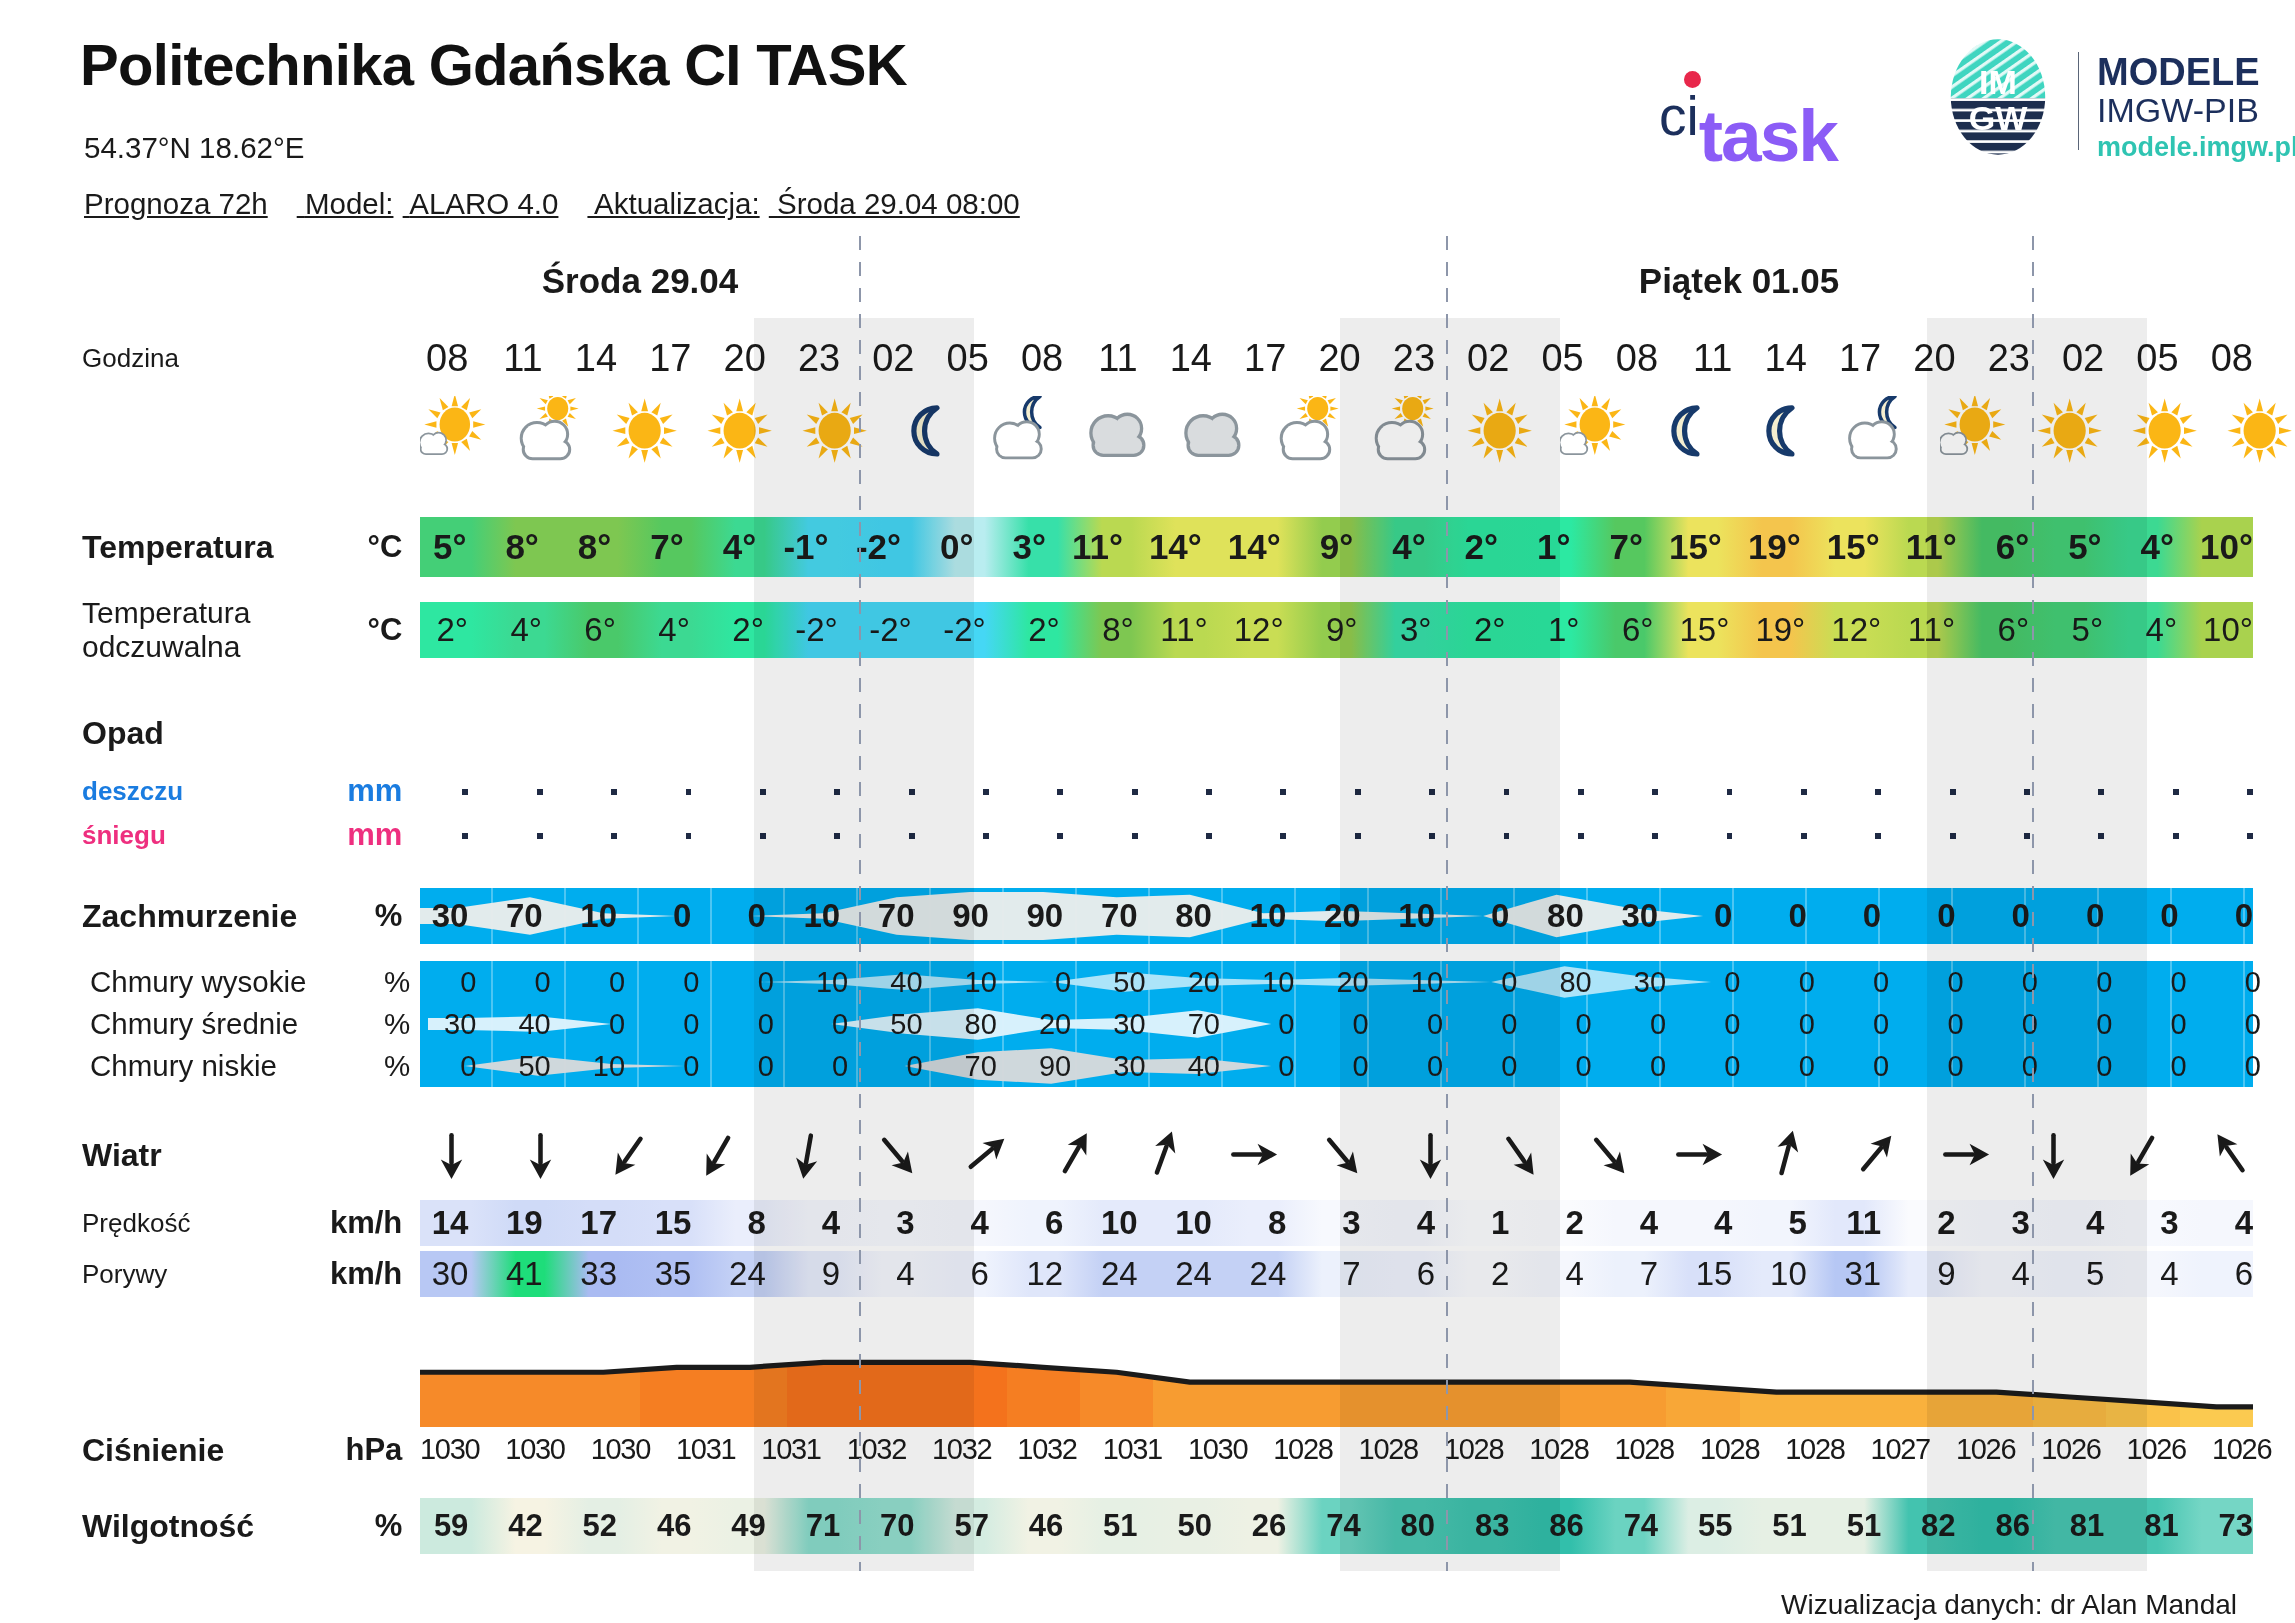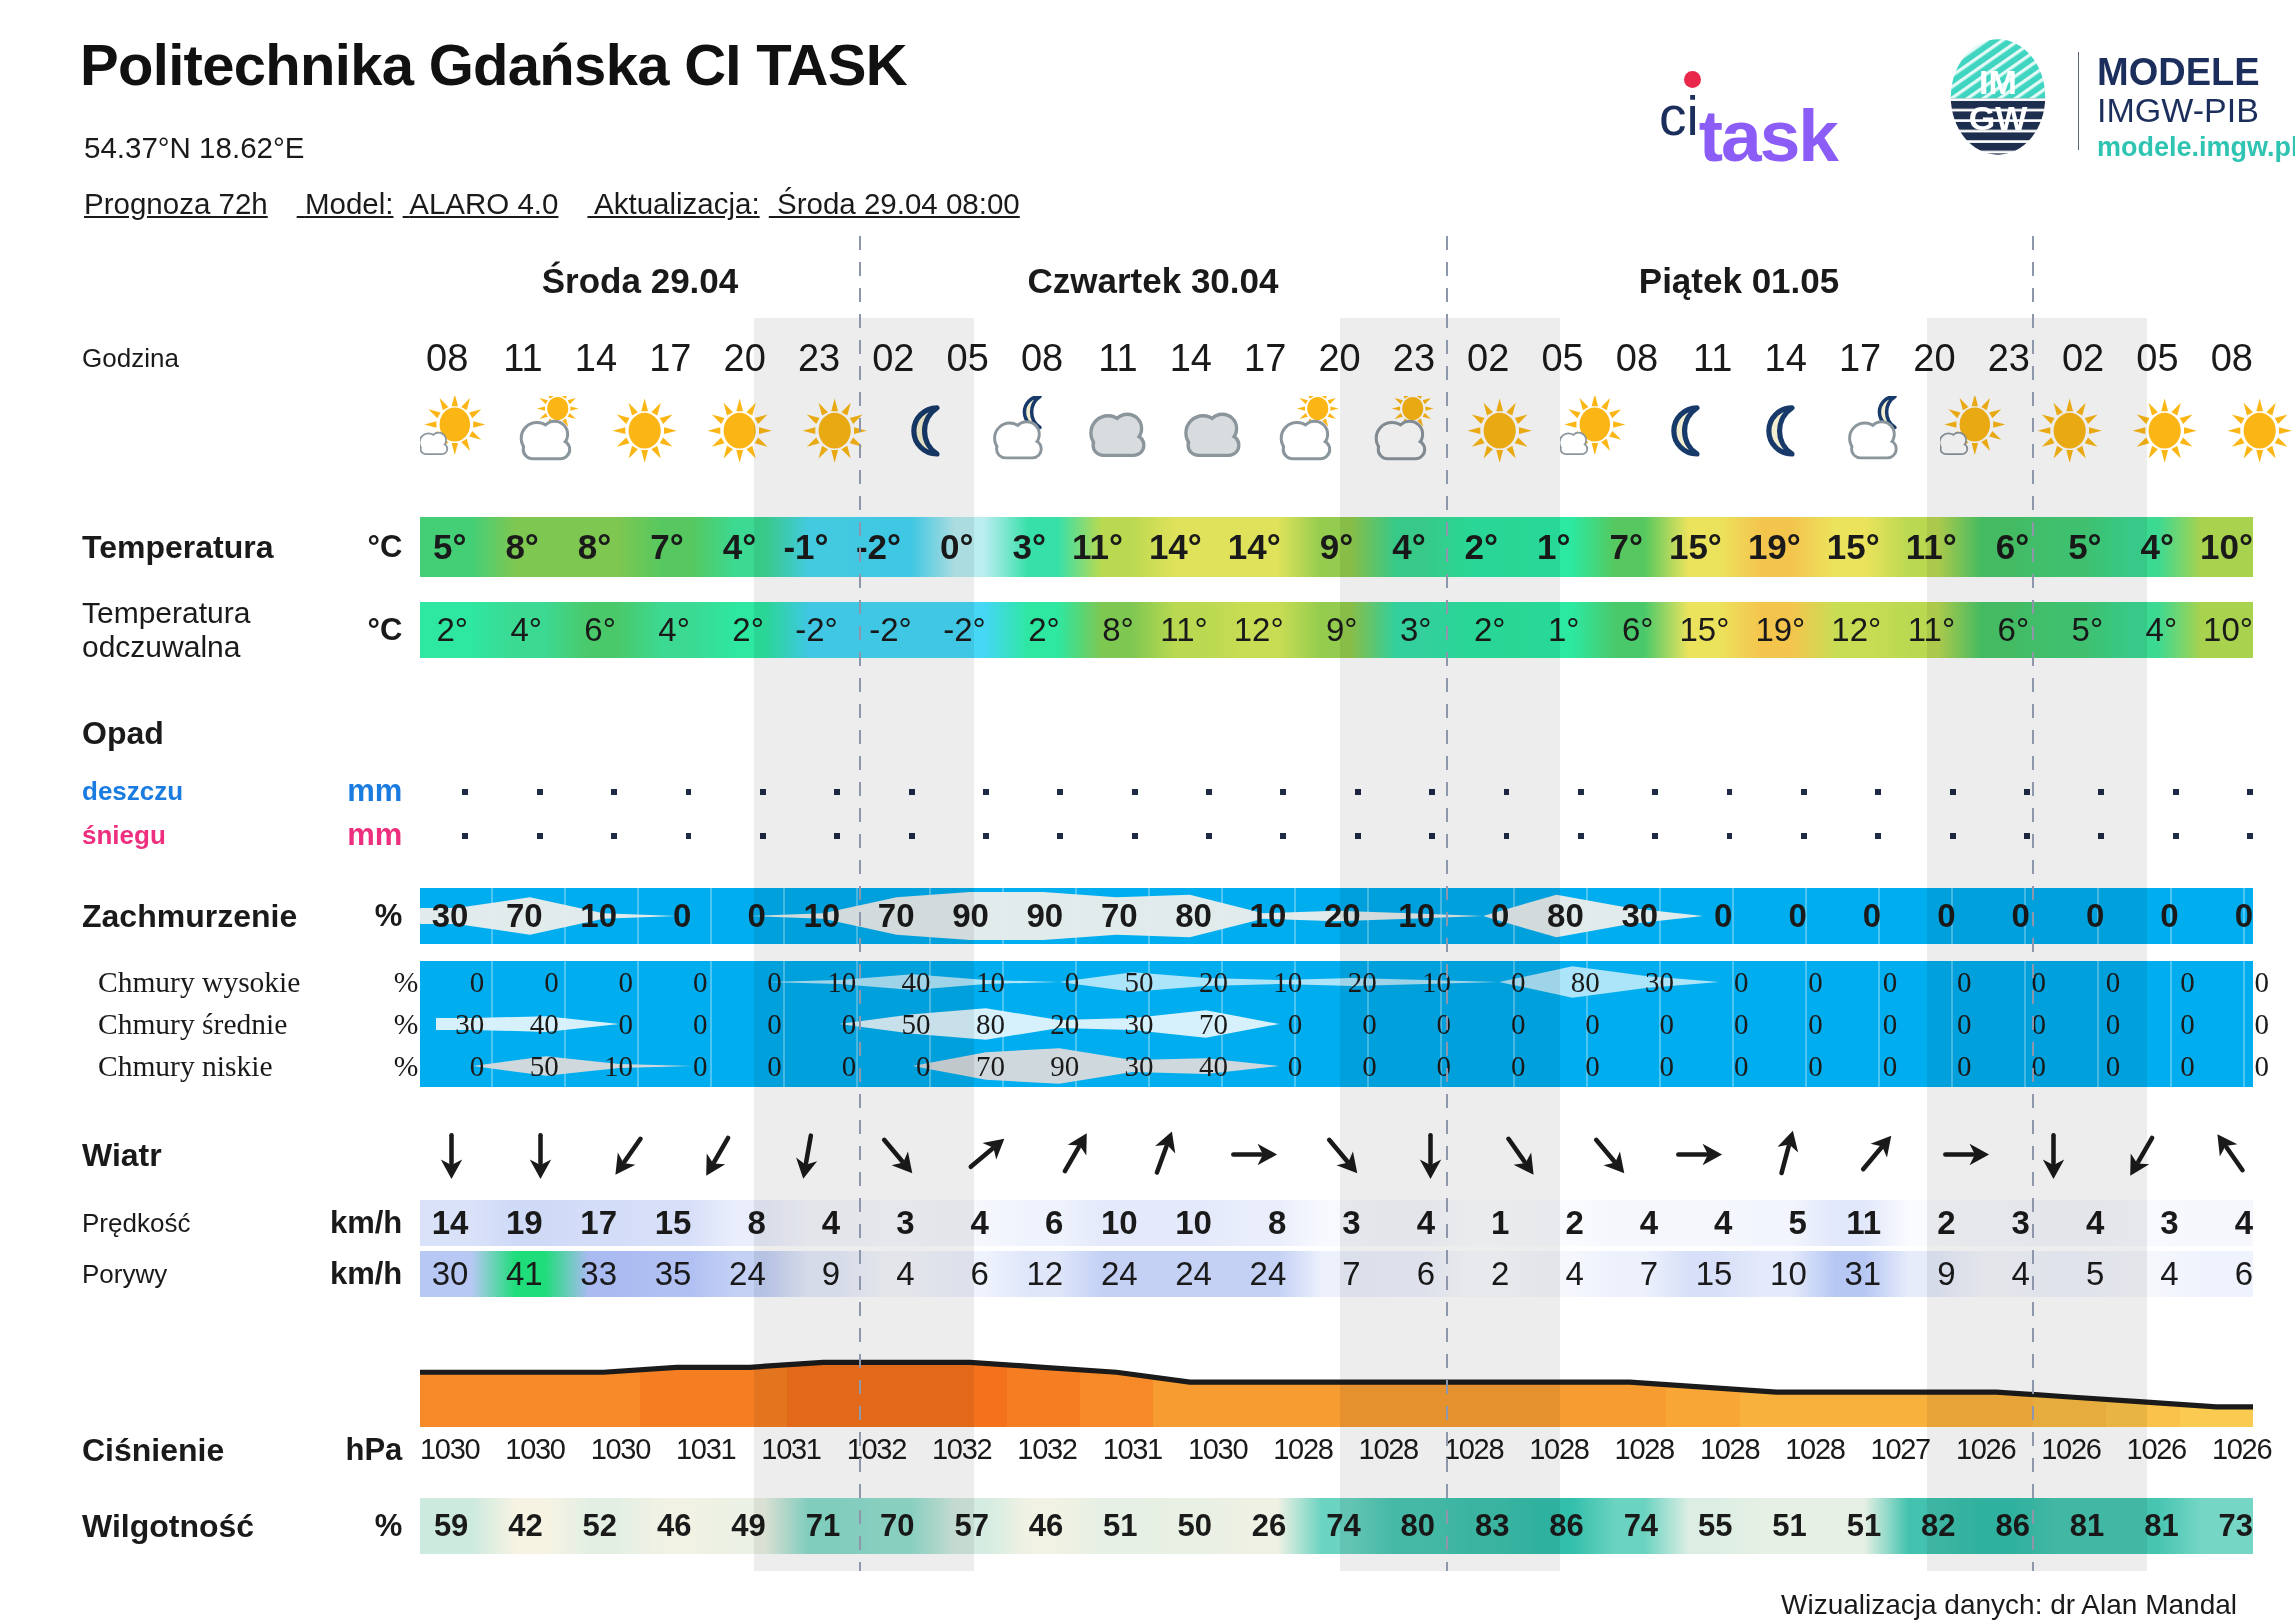--- a/index.html
+++ b/index.html
@@ -31,21 +31,21 @@
   .lbl{position:absolute;left:82px;top:50%;transform:translateY(-50%);font-size:26px;white-space:nowrap;}
   .lbl.b{font-weight:bold;font-size:32px;}
   .lbl.two{line-height:1.12;}
   .unit{position:absolute;right:17.7px;top:50%;transform:translateY(-50%);font-size:31px;font-weight:bold;white-space:nowrap;}
   .unit.r{font-weight:normal;font-size:29.5px;}
   .bandbg{position:absolute;left:420px;top:0;width:1833px;height:100%;z-index:1;}
   .cells{position:absolute;left:420px;top:0;width:1833px;height:100%;display:grid;
          grid-template-columns:repeat(25,1fr);align-items:center;text-align:right;z-index:3;gap:26px;}
   svg.area{position:absolute;left:420px;top:0;z-index:2;}
   .dot{display:inline-block;width:5.9px;height:5.9px;}
-  .subrow{position:absolute;left:16px;width:2092px;height:42px;font-family:Liberation Serif, serif;}
+  .subrow{position:absolute;left:8px;width:2092px;height:42px;}
   
   #overlays{position:absolute;left:420px;top:0;width:1833px;height:1624px;z-index:6;pointer-events:none;}
   .night{position:absolute;top:318px;height:1253px;}
   .daysep{position:absolute;top:236px;height:1335px;width:2px;}
   #footer{position:absolute;right:58px;top:1589px;font-size:28px;}
 </style>
 </head>
 <body>
 
 <div id="title">Politechnika Gdańska CI TASK</div>
@@ -86,21 +86,20 @@
 </svg>
 <div id="logodivider"></div>
 <div id="modele">
   <div class="l1">MODELE</div>
   <div class="l2">IMGW-PIB</div>
   <div class="l3" id="modele-url" style="color: rgb(47, 196, 178);">modele.imgw.pl</div>
 </div>
 
 <div class="abs" style="left:420px;top:261px;width:1833px;height:41px">
   <div class="dayhdr" style="left: 0px; width: 440px;">Środa 29.04</div>
-  <div class="dayhdr" style="left: 440px; width: 586px;">Czwartek 30.04</div>
   <div class="dayhdr" style="left: 1026px; width: 586px;">Piątek 01.05</div>
 </div>
 
 <div class="rrow" style="top:329px;height:58px">
   <div class="lblzone">
       <div class="lbl">Godzina</div>
     </div>
   <div class="cells" id="hour-cells" style="font-size:38px;">
       <span>08</span>
       <span>11</span>

